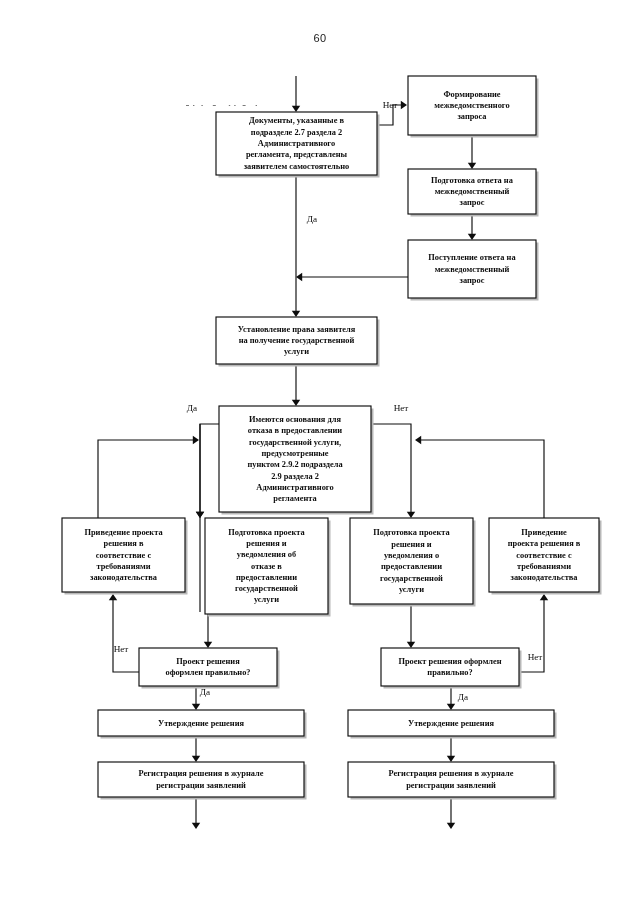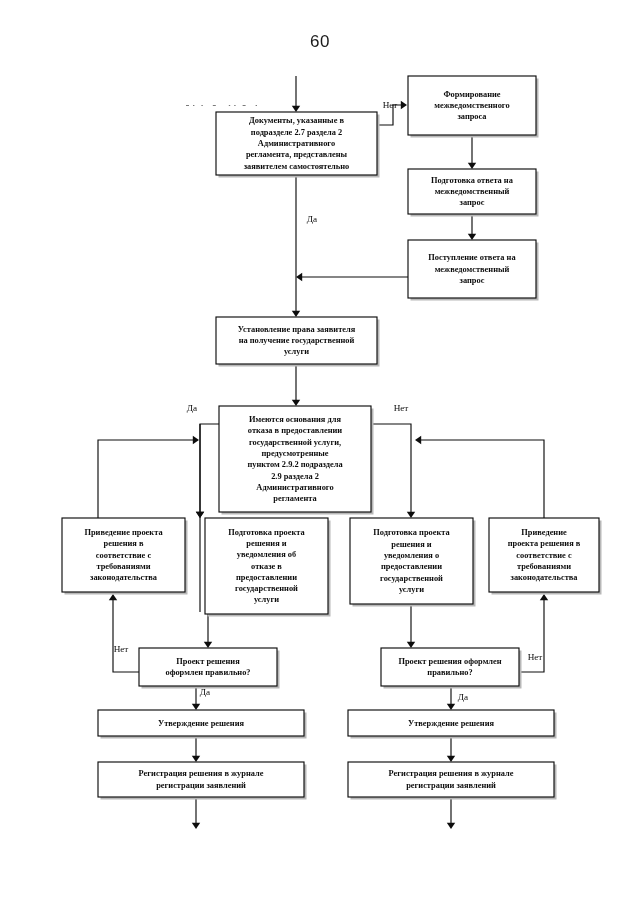--- a/index.html
+++ b/index.html
@@ -20,21 +20,21 @@
     height: 905px;
     background: #ffffff;
   }
   #page-number {
     position: absolute;
     top: 32px;
     left: 0;
     width: 640px;
     text-align: center;
     font-family: "Liberation Sans", "DejaVu Sans", sans-serif;
-    font-size: 17px;
+    font-size: 11px;
     color: #1a1a1a;
     letter-spacing: 0.5px;
   }
   svg#flow {
     position: absolute;
     top: 0;
     left: 0;
     width: 640px;
     height: 905px;
   }

